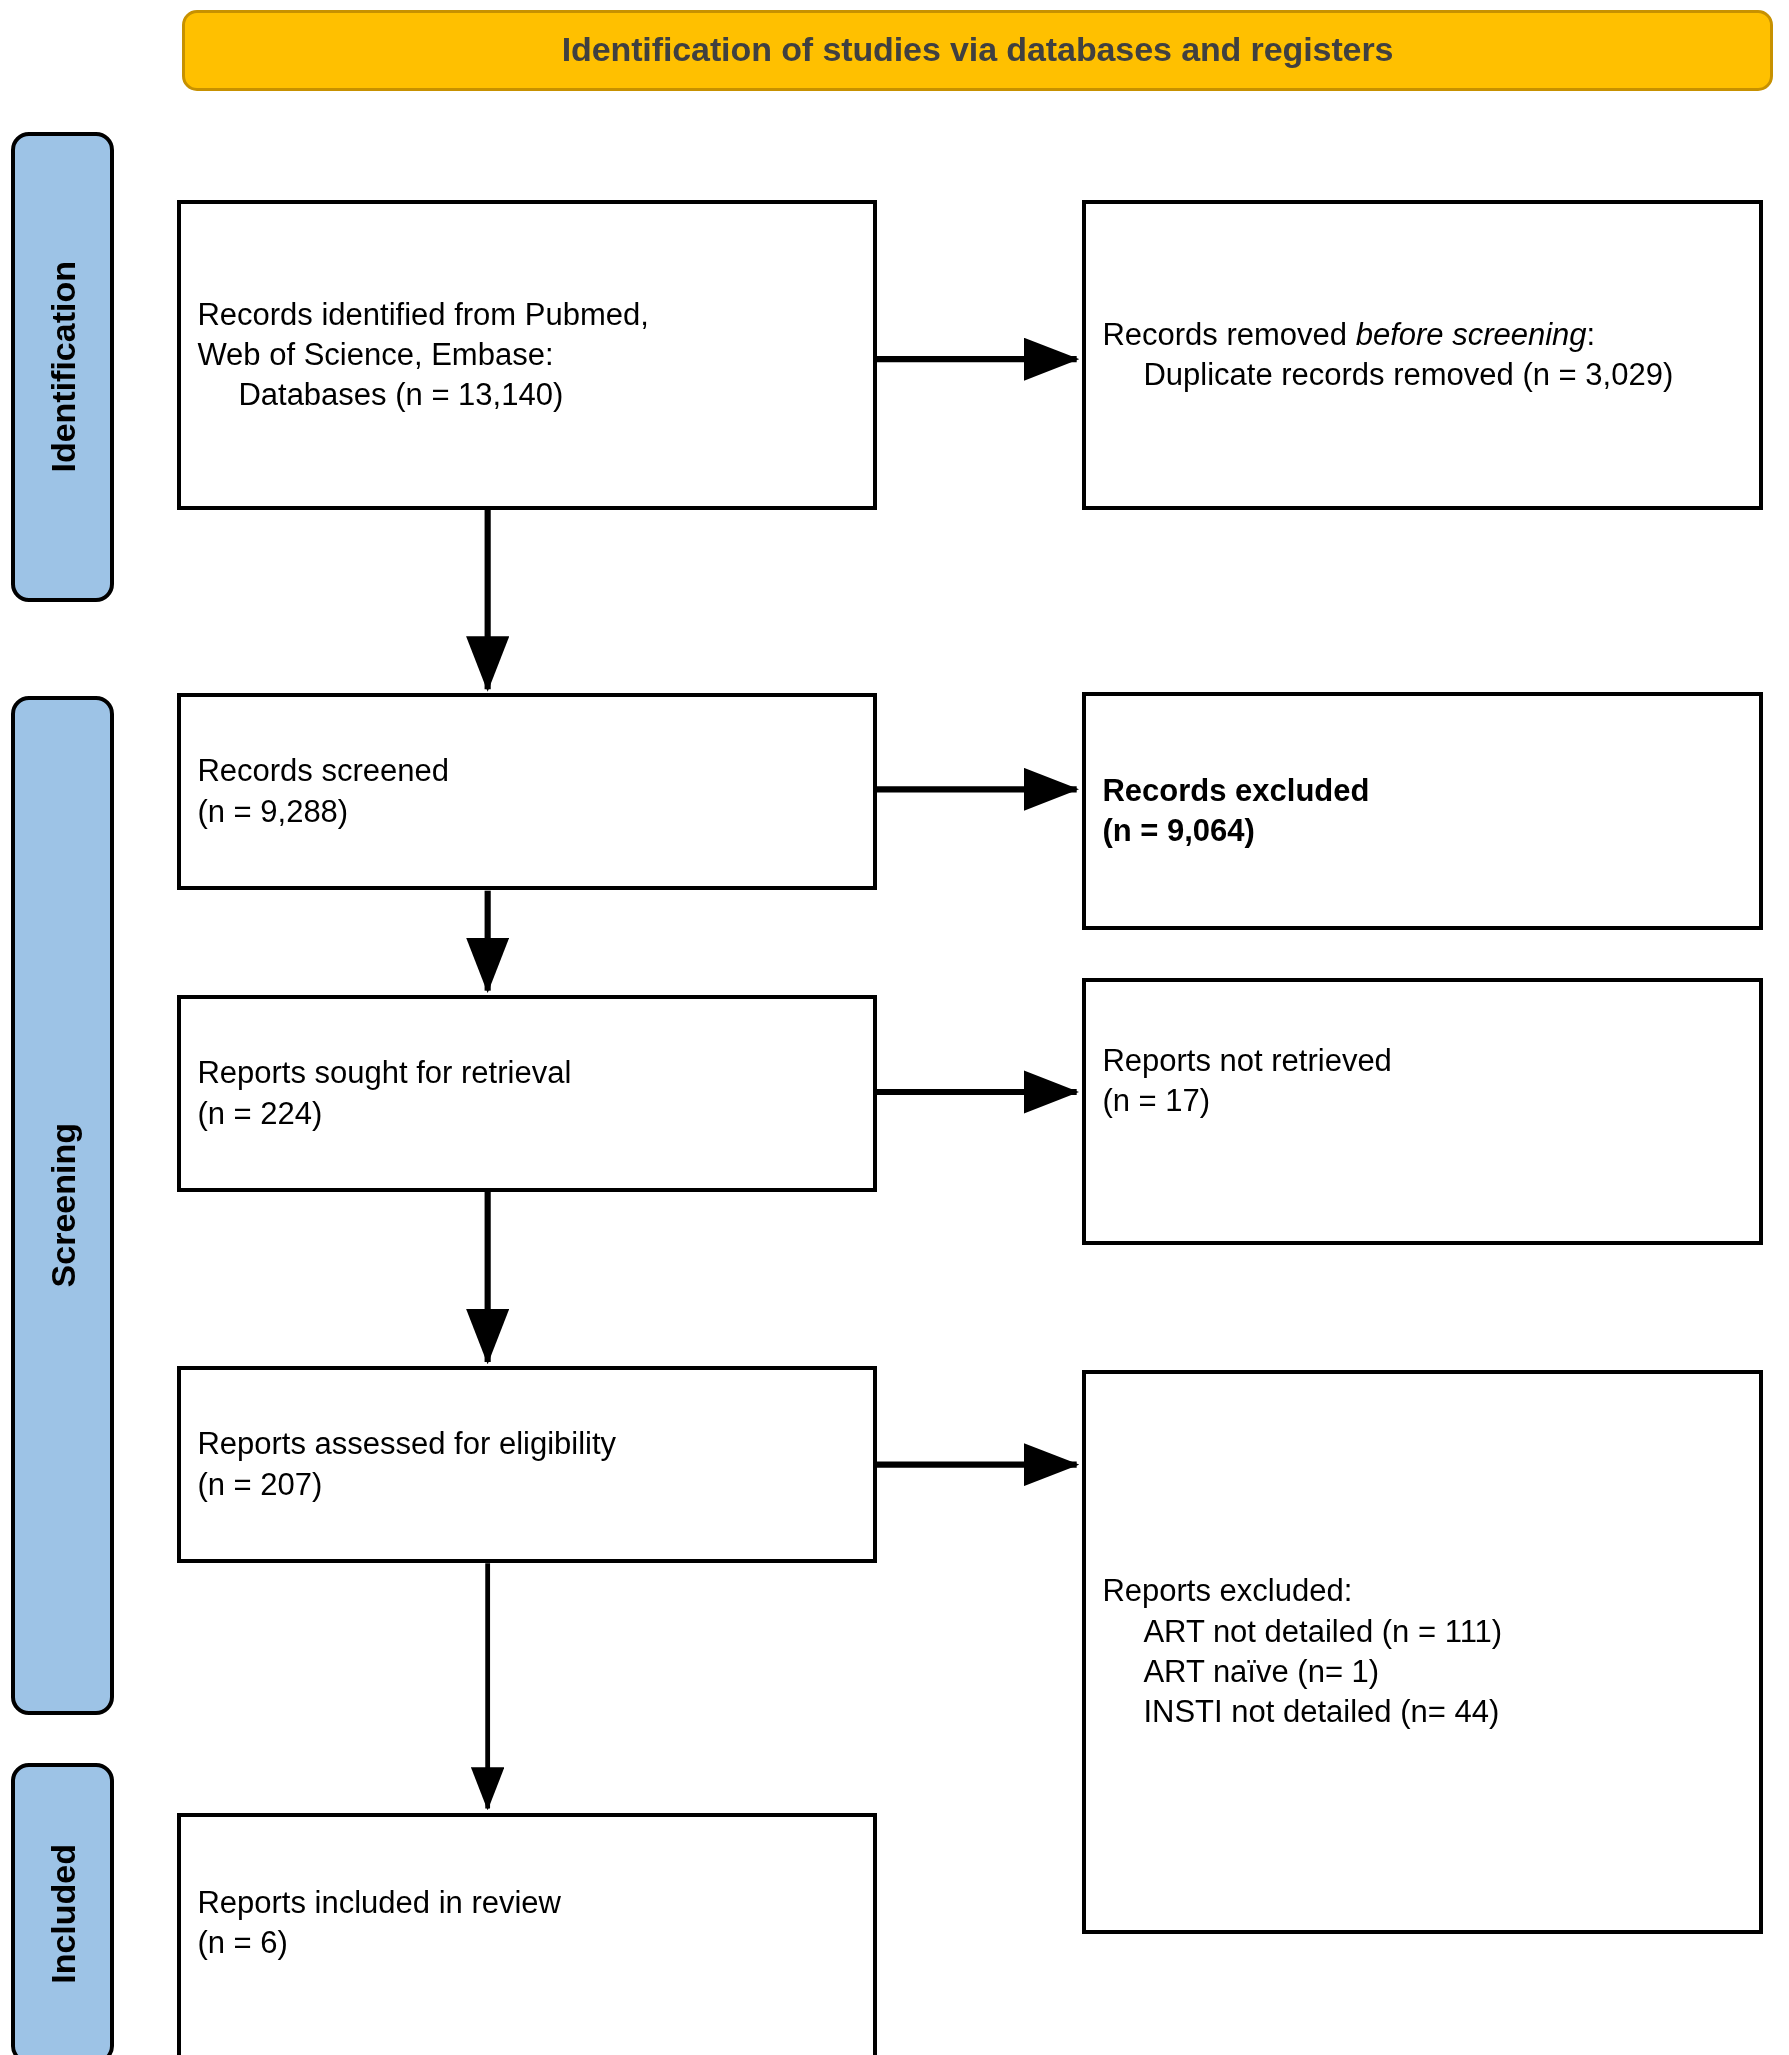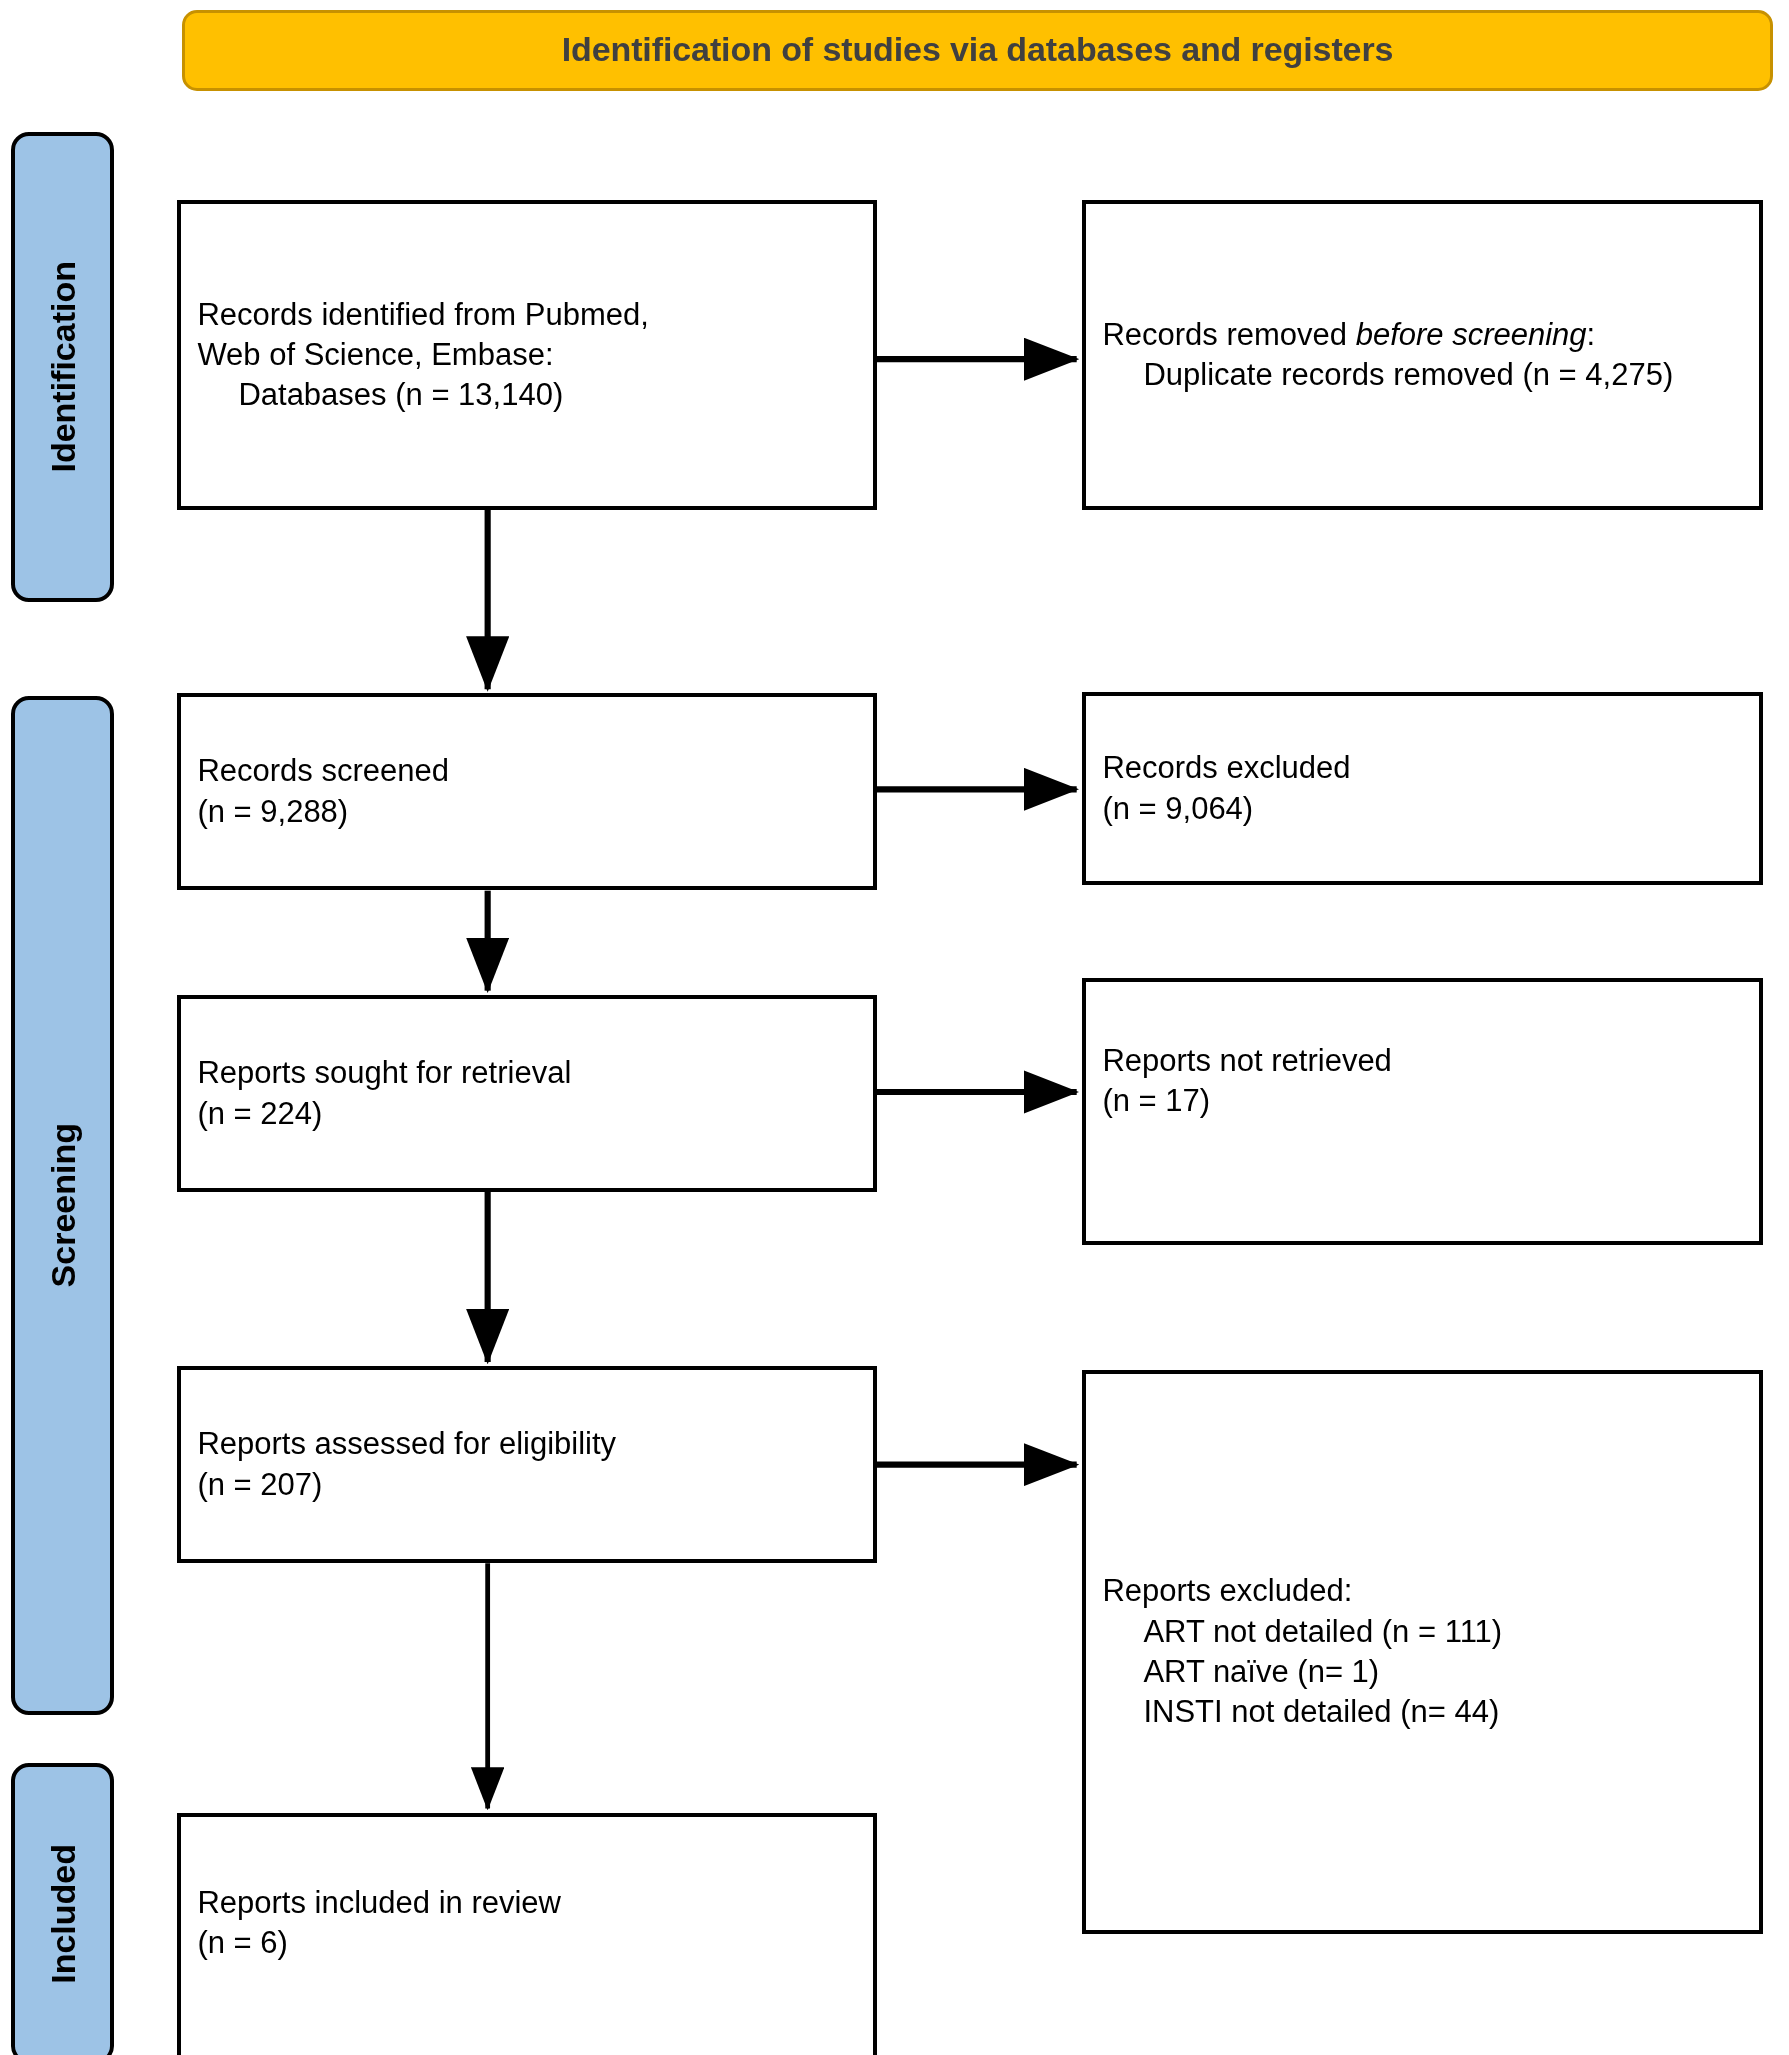--- a/index.html
+++ b/index.html
@@ -82,21 +82,21 @@
     color: #000000;
     width: 100%;
     box-sizing: border-box;
   }
   .flow-box-text .ind1 { display: block; padding-left: 41px; text-indent: 0; }
   .flow-box-text em { font-style: italic; }
 
   #box-identified      { left: 177px;  top: 200px;  width: 700px; height: 310px; }
   #box-removed         { left: 1082px; top: 200px;  width: 681px;  height: 310px; }
   #box-screened        { left: 177px;  top: 693px; width: 700px; height: 197px; justify-content: flex-end; }
-  #box-excluded-rec    { left: 1082px; top: 692px; width: 681px;  height: 193px; }
+  #box-excluded-rec    { left: 1082px; top: 692px; width: 681px;  height: 238px; font-weight: bold; }
   #box-sought          { left: 177px;  top: 995px; width: 700px; height: 197px; }
   #box-not-retrieved   { left: 1082px; top: 978px; width: 681px;  height: 267px; }
   #box-assessed        { left: 177px;  top: 1366px; width: 700px; height: 197px; }
   #box-excluded-rep    { left: 1082px; top: 1370px; width: 681px;  height: 564px; }
   #box-included        { left: 177px;  top: 1813px; width: 700px; height: 260px; }
 
   
   .conn {
     position: absolute;
     overflow: visible;
@@ -149,21 +149,21 @@
     <div class="flow-box-text">
       <span>Records identified from Pubmed,</span><br>
       <span>Web of Science, Embase:</span>
       <span class="ind1">Databases (n = 13,140)</span>
     </div>
   </div>
 
   <div class="flow-box" id="box-removed">
     <div class="flow-box-text">
       <span>Records removed </span><em>before screening</em><span>:</span>
-      <span class="ind1">Duplicate records removed (n = 4,275)</span>
+      <span class="ind1">Duplicate records removed (n = 3,029)</span>
     </div>
   </div>
 
   <div class="flow-box" id="box-screened">
     <div class="flow-box-text">
       <span>Records screened</span><br>
       <span>(n = 9,288)</span>
     </div>
   </div>
 

